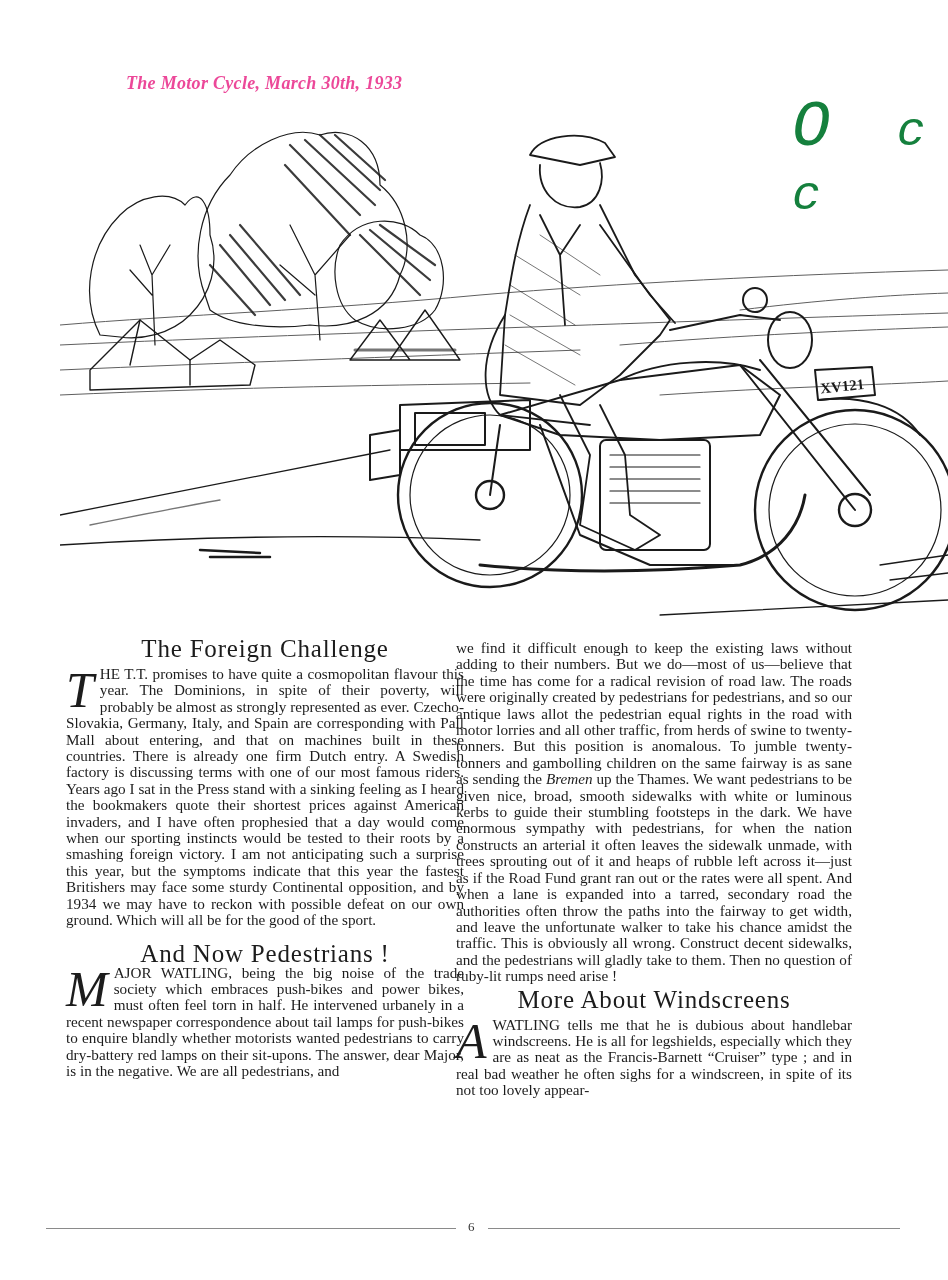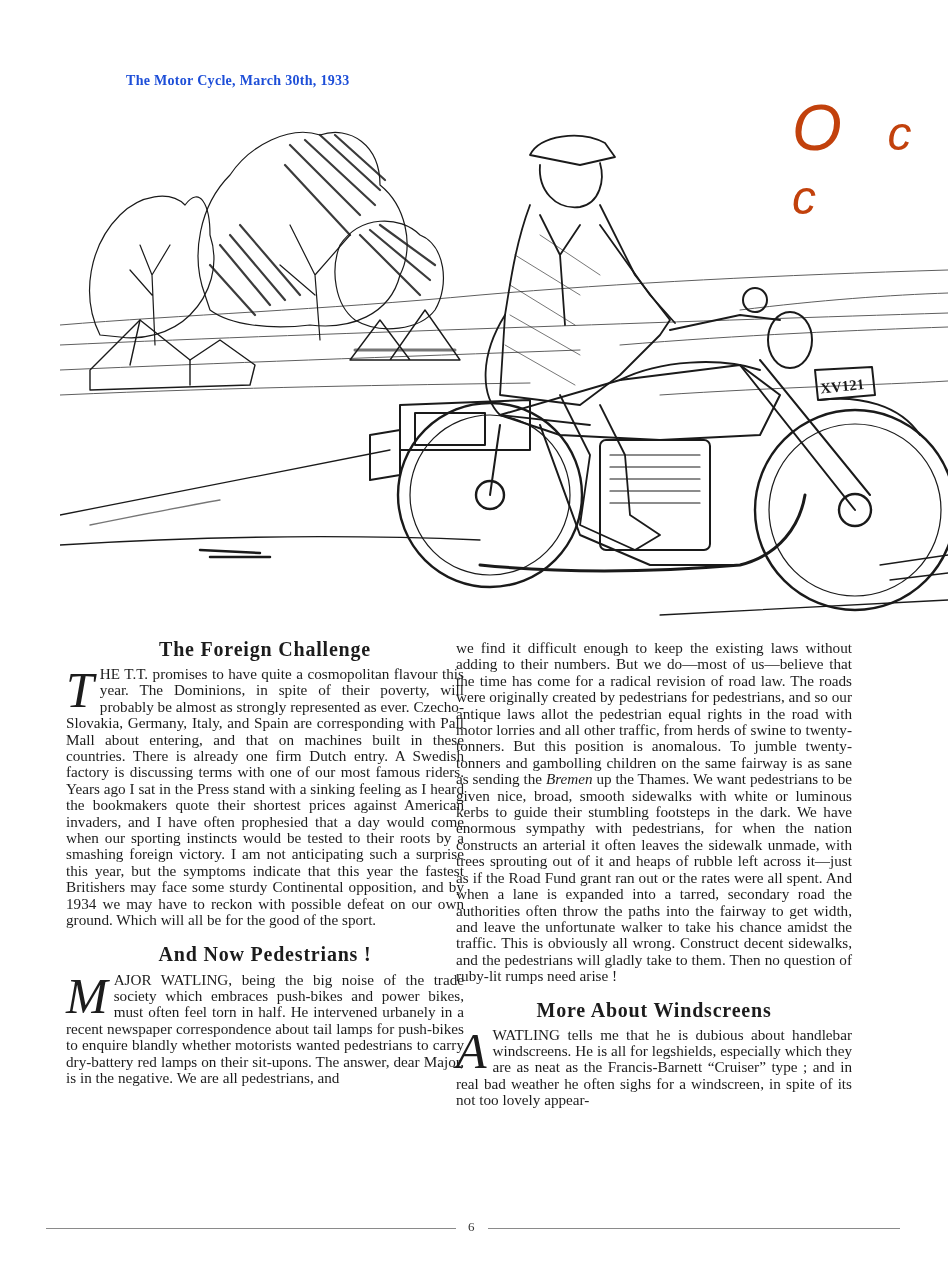--- a/index.html
+++ b/index.html
@@ -1,28 +1,28 @@
 <!DOCTYPE html>
 <html><head>
 <meta charset="utf-8">
 <style>
   html,body{margin:0;padding:0;background:#fff;}
   body{width:948px;height:1280px;position:relative;overflow:hidden;color:#1a1a1a;font-family:"DejaVu Serif","Liberation Serif",serif;}
-  .running-head{position:absolute;left:126px;top:73px;font-family:"Liberation Serif",serif;font-weight:bold;font-size:14px;letter-spacing:0.3px;color:#1d4ed8;}
-  .title-fragment{position:absolute;left:792px;top:96px;font-family:Liberation Sans, sans-serif;font-style:italic;font-size:64px;color:#c2410c;letter-spacing:14px;line-height:1;}
+  .running-head{position:absolute;left:126px;top:73px;font-family:"Liberation Serif",serif;font-style:italic;font-weight:bold;font-size:18px;letter-spacing:0.3px;color:#ec4899;}
+  .title-fragment{position:absolute;left:792px;top:96px;font-family:Liberation Mono, monospace;font-style:italic;font-size:64px;color:#15803d;letter-spacing:14px;line-height:1;}
   .title-fragment .small{font-size:48px;}
   .illustration{position:absolute;left:60px;top:95px;width:888px;height:535px;}
   .col{position:absolute;top:638px;width:398px;font-family:"Liberation Serif",serif;font-size:15.2px;line-height:16.4px;text-align:justify;color:#1c1c1c;}
   .col-left{left:66px;}
   .col-right{left:456px;top:640px;width:396px;}
-  .col h2{margin:0;text-align:center;font-family:"Liberation Serif",serif;font-weight:bold;font-size:20px;letter-spacing:0.8px;line-height:22px;}
+  .col h2{margin:0;text-align:center;font-family:"Liberation Serif",serif;font-weight:normal;font-size:25px;letter-spacing:0.8px;line-height:22px;}
   .col p{margin:0;hyphens:auto;}
   .col h2.h1{margin-bottom:6px;}
-  .col h2.h2{margin-top:14px;margin-bottom:7px;}
-  .col h2.h3{margin-top:14px;margin-bottom:6px;}
+  .col h2.h2{margin-top:14px;}
+  .col h2.h3{margin-top:4px;margin-bottom:6px;}
   .dropcap{float:left;font-family:"Liberation Serif",serif;font-style:italic;font-size:50px;line-height:40px;margin:2px 6px 0 0;padding-top:2px;}
   .lead-italic{}
   .italic{font-style:italic;}
   .footer-rule{position:absolute;top:1228px;height:1px;background:#8a8a8a;}
   .footer-rule.left{left:46px;width:410px;}
   .footer-rule.right{left:488px;width:412px;}
   .page-num{position:absolute;left:468px;top:1219px;font-family:"Liberation Serif",serif;font-size:13px;color:#333;}
 </style>
 </head>
 <body>

